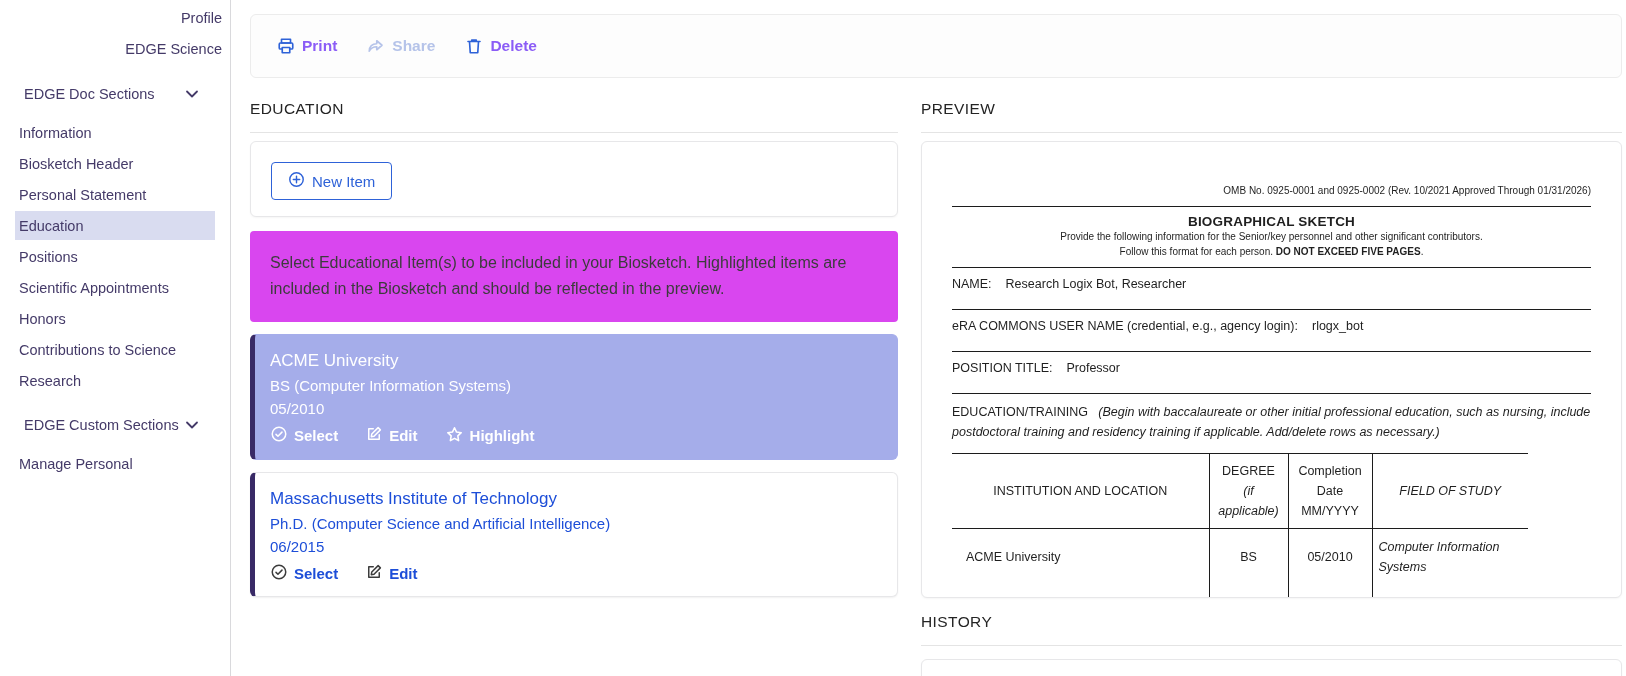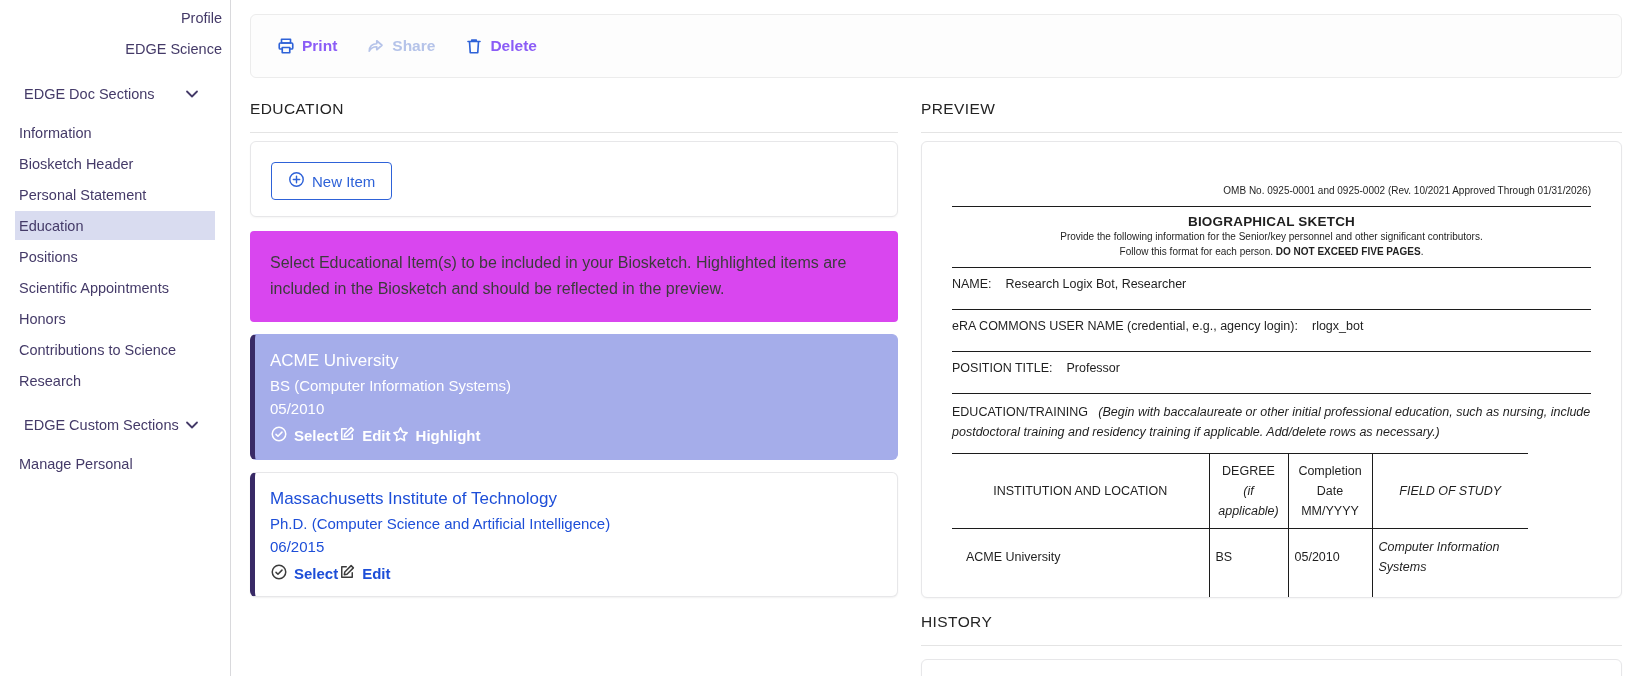--- a/index.html
+++ b/index.html
@@ -43,21 +43,21 @@
 
   .info-box { margin-top:14px; background:#d946ef; border-radius:4px; padding:19px 20px;
     font-size:16px; color:#3c3c3c; line-height:1.65; }
 
   .edu-card { margin-top:12px; border-radius:6px; border:1px solid #e7e7e9;
     border-left:5px solid #392a66; padding:13px 18px 12px 15px; cursor:pointer; }
   .edu-card.highlighted { background:#a5adea; border-color:#a5adea; border-left-color:#392a66; color:#fff; }
   .edu-card.plain { background:#fff; color:#1d4ed8; box-shadow:0 1px 2px rgba(0,0,0,.06); }
   .edu-title { font-size:17px; line-height:26px; font-weight:400; }
   .edu-line { font-size:15px; line-height:23px; }
-  .edu-actions { display:flex; margin-top:5px; align-items:center; }
+  .edu-actions { display:flex; gap:27px; margin-top:5px; align-items:center; }
   .edu-action { display:flex; align-items:center; gap:6px; font-size:15px; font-weight:600;
     cursor:pointer; background:none; border:none; color:inherit; font-family:inherit; }
 
   
   .preview-card { margin-top:8px; height:457px; overflow:hidden; padding:36px 30px 0 30px; color:#1f1f1f; }
   .omb { text-align:right; font-size:10px; line-height:14px; margin-top:6px; }
   .doc-rule { border:none; border-top:1.5px solid #1c1c1c; margin:8px 0 0 0; }
   .doc-title { text-align:center; font-size:13.5px; font-weight:700; margin-top:7px; letter-spacing:.2px; }
   .doc-sub { text-align:center; font-size:10px; line-height:15px; }
   .doc-row { font-size:12.5px; line-height:17px; padding:8px 0; }
@@ -65,21 +65,21 @@
   .edu-note-para { font-size:12.5px; line-height:20px; padding:8px 0 6px 0; }
   .edu-note-para .note { font-style:italic; }
   .doc-table { border-collapse:collapse; width:576px; margin-top:5px; border-top:1.5px solid #1c1c1c;
     font-size:12.5px; color:#1f1f1f; table-layout:fixed; }
   .doc-table th { font-weight:400; text-align:center; padding:7px 4px; line-height:20px;
     border-bottom:1.5px solid #1c1c1c; vertical-align:middle; }
   .doc-table th.c2, .doc-table td.c2, .doc-table th.c3, .doc-table td.c3,
   .doc-table th.c4, .doc-table td.c4 { border-left:1.5px solid #1c1c1c; }
   .doc-table td { padding:8px 6px; line-height:20px; vertical-align:middle; }
   .doc-table td.c1 { padding-left:14px; }
-  .doc-table td.c2, .doc-table td.c3 { text-align:left;margin-top:28px; }
+  .doc-table td.c2, .doc-table td.c3 { text-align:center;margin-top:28px; }
   .doc-table .if-app { font-style:italic; }
   .doc-table tr.filler td { height:60px; }
   .c1{width:257px;} .c2{width:79px;} .c3{width:84px;} .c4{width:156px;font-style:italic;}
 
   .history-title { margin-top:15px; }
   .history-card { margin-top:13px; height:120px; }
 </style>
 </head>
 <body>
 

